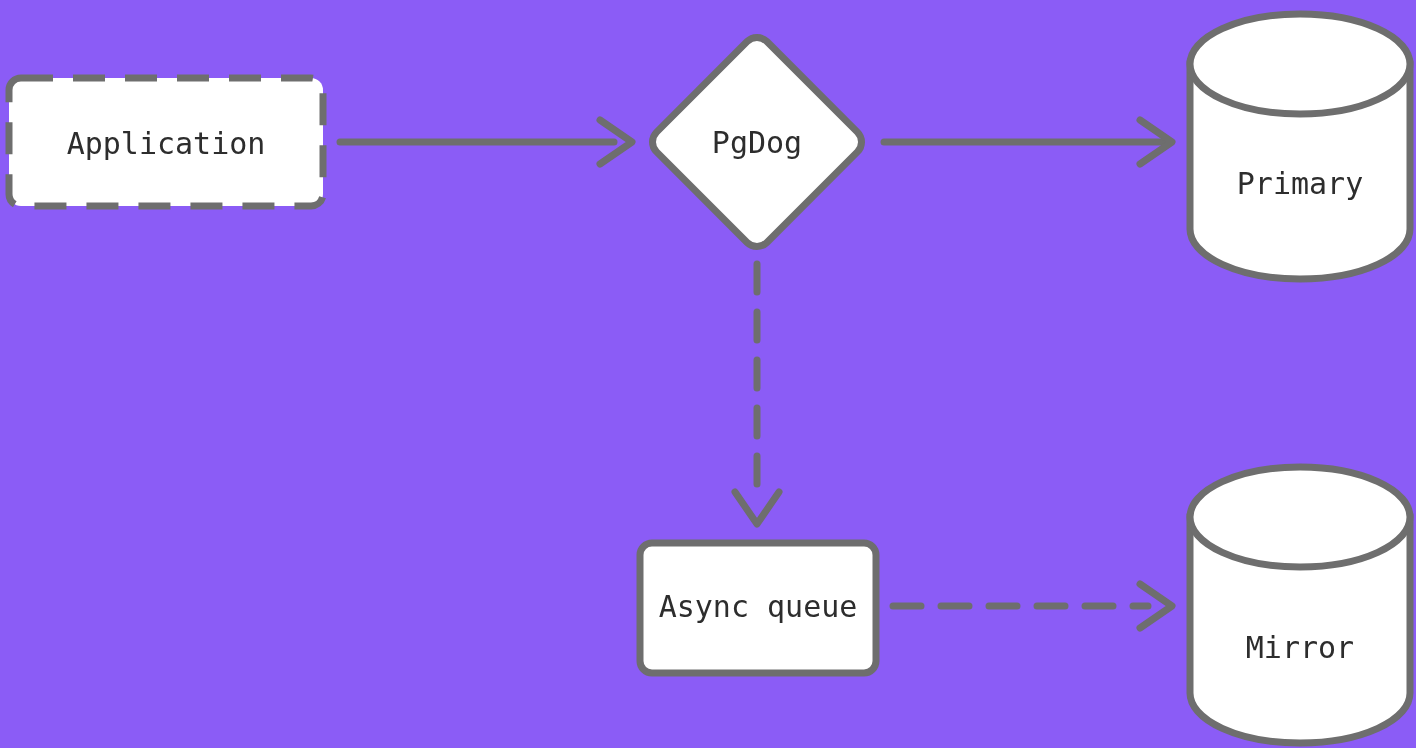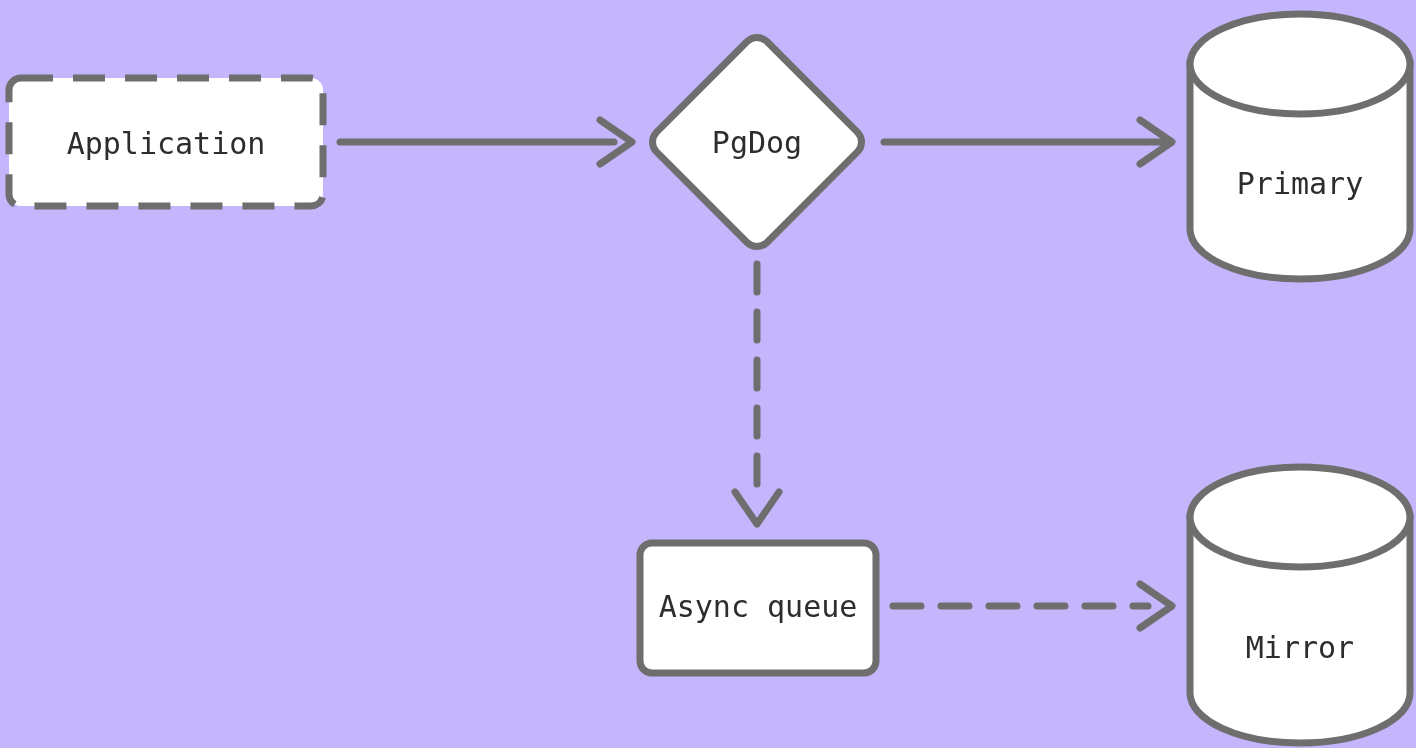--- a/index.html
+++ b/index.html
@@ -4,21 +4,21 @@
 <style>
   html, body {
     margin: 0;
     padding: 0;
     background: #000000;
   }
   .canvas {
     position: relative;
     width: 1416px;
     height: 748px;
-    background: #c4b5fd;
+    background: #8b5cf6;
     overflow: hidden;
   }
   .canvas svg {
     position: absolute;
     left: 0;
     top: 0;
     display: block;
   }
   .node-label {
     font-family: "DejaVu Sans Mono", "Liberation Mono", monospace;

